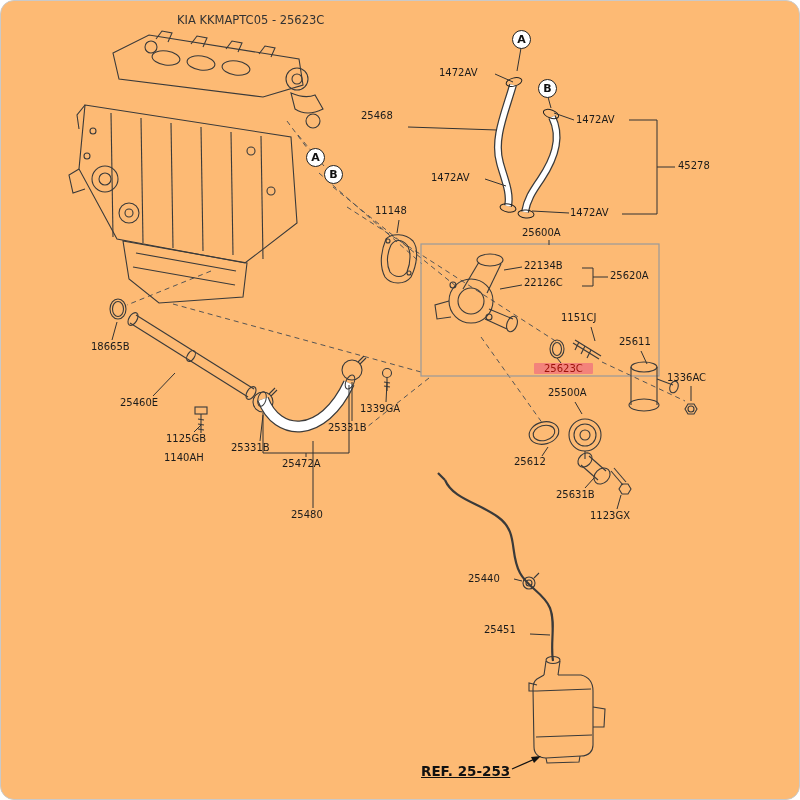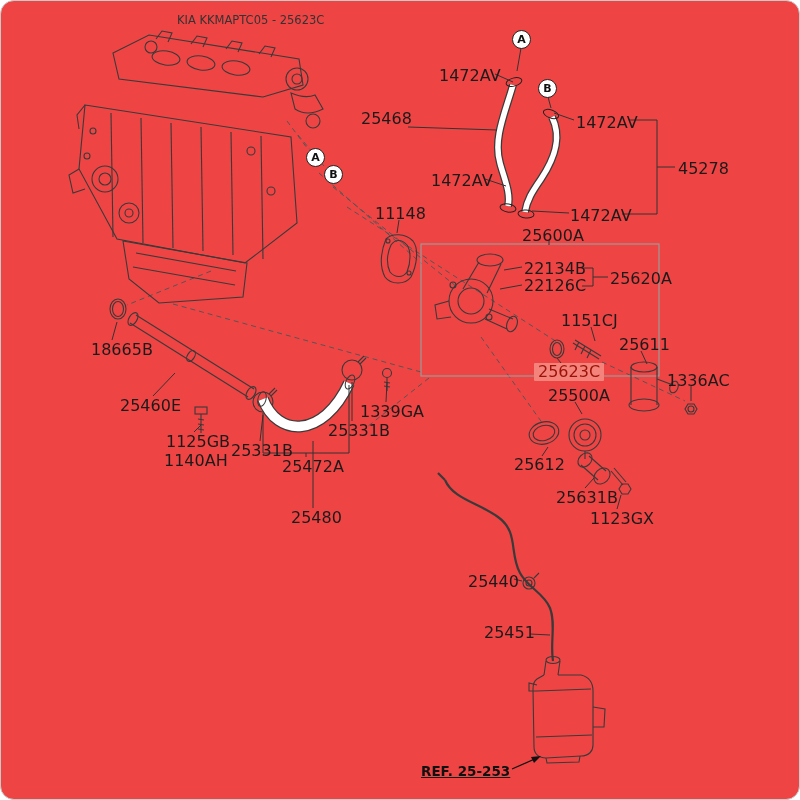--- a/index.html
+++ b/index.html
@@ -1,25 +1,25 @@
 <!DOCTYPE html>
 <html><head>
 <meta charset="utf-8">
 <style>
   html,body{margin:0;padding:0;background:#fff;}
-  .canvas{position:relative;width:800px;height:800px;background:#ef4444;border:1px solid #c9c9c9;
+  .canvas{position:relative;width:800px;height:800px;background:#fdba74;border:1px solid #c9c9c9;
           border-radius:14px;overflow:hidden;box-sizing:border-box;
           font-family:"DejaVu Sans",sans-serif;}
   .art{position:absolute;left:0;top:0;}
-  .lbl{position:absolute;font-size:16px;line-height:1.1;color:#1b1b1b;white-space:nowrap;}
+  .lbl{position:absolute;font-size:10px;line-height:1.1;color:#1b1b1b;white-space:nowrap;}
   .title{position:absolute;left:176px;top:12px;font-size:11.5px;color:#333;white-space:nowrap;}
   .callout{position:absolute;width:17px;height:17px;border:1.5px solid #222;border-radius:50%;
            background:#fff;display:flex;align-items:center;justify-content:center;
            font-size:11px;font-weight:bold;color:#111;}
-  .hl{background:#f3837b;color:#9c1208;padding:0 4px;border-radius:1px;}
+  .hl{background:#f3837b;color:#9c1208;padding:0 10px;border-radius:1px;}
   .ref{font-weight:bold;text-decoration:underline;font-size:13.5px;color:#111;text-align:right;}
 </style>
 </head>
 <body>
 
 <div class="canvas">
 
 <svg class="art" width="800" height="800" viewBox="0 0 800 800">
 
   <g stroke="#555" stroke-width="1" stroke-dasharray="5 4" fill="none">

